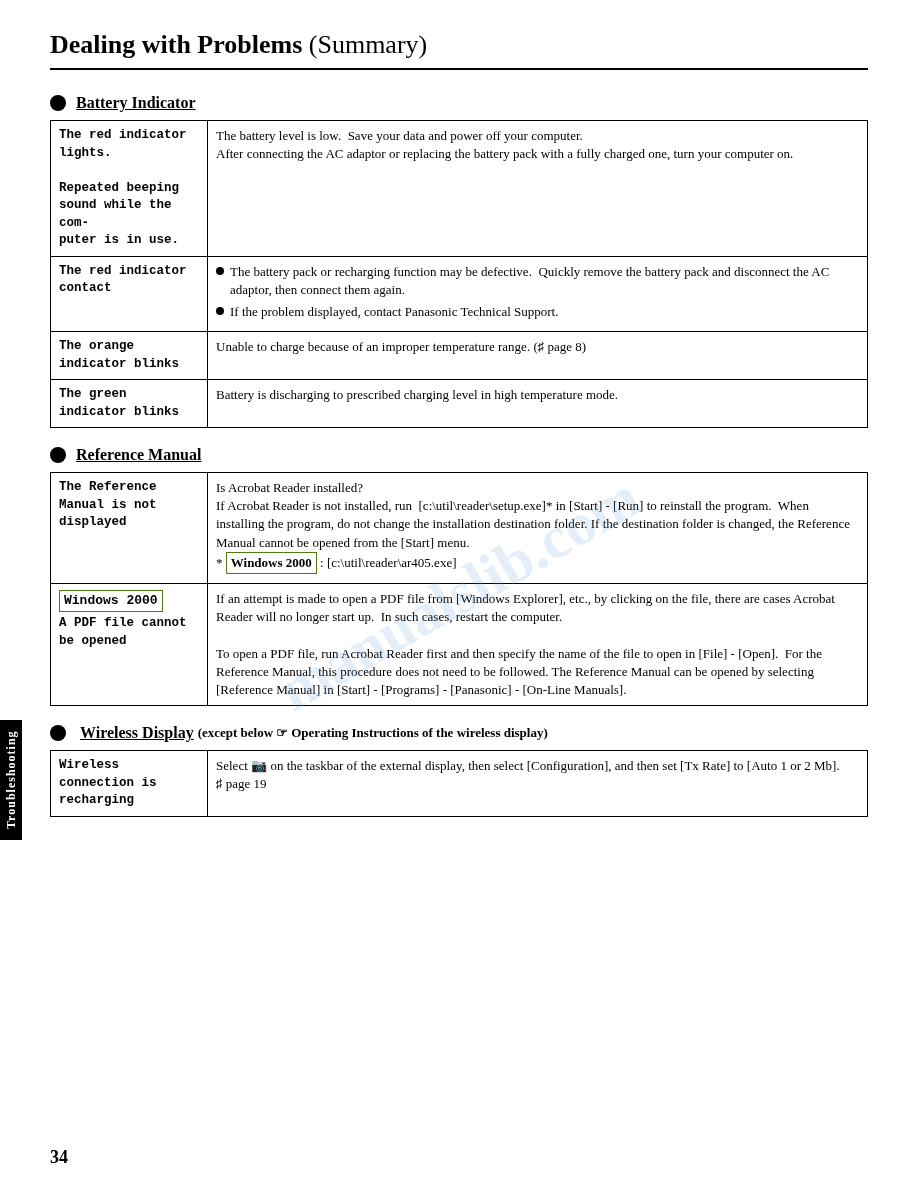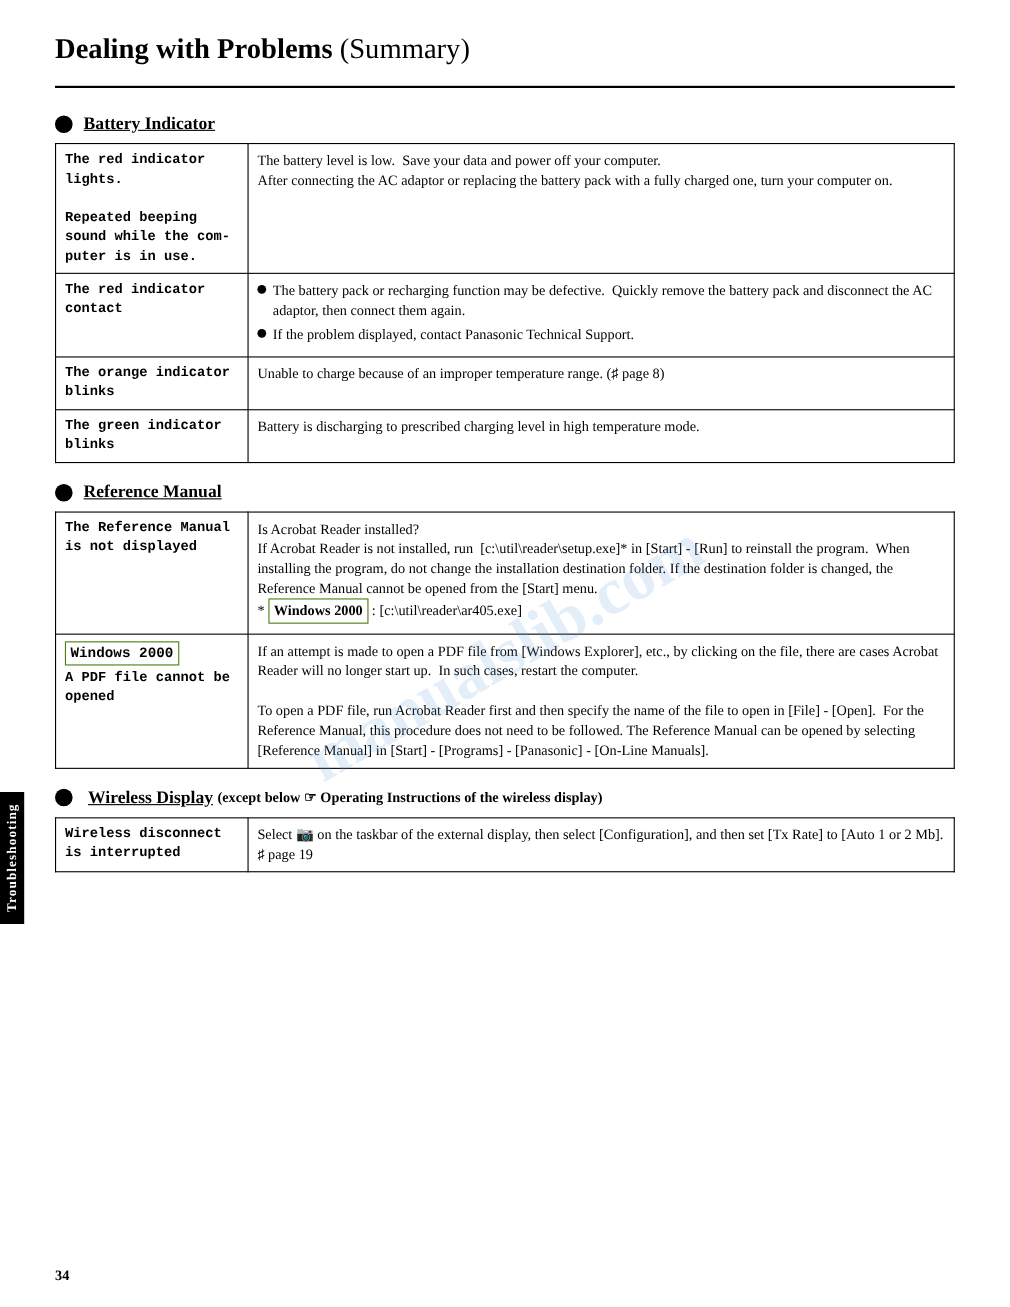--- a/index.html
+++ b/index.html
@@ -10,21 +10,21 @@
       color: #000;
       width: 918px;
       min-height: 1188px;
       padding: 30px 50px 30px 50px;
       position: relative;
     }
     .page-title {
       font-size: 26px;
       font-weight: bold;
       border-bottom: 2px solid #000;
-      padding-bottom: 18px;
+      padding-bottom: 8px;
       margin-bottom: 24px;
     }
     .page-title .normal-weight {
       font-weight: normal;
     }
     .section-header {
       display: flex;
       align-items: center;
       margin-bottom: 8px;
       margin-top: 18px;
@@ -49,21 +49,21 @@
       margin-bottom: 18px;
     }
     td {
       border: 1px solid #000;
       padding: 6px 8px;
       vertical-align: top;
       font-size: 13px;
       line-height: 1.4;
     }
     td.col-left {
-      width: 175px;
+      width: 157px;
       font-weight: bold;
       font-family: 'Courier New', monospace;
       font-size: 12.5px;
       margin-top: 23px;
     }
     td.col-right {
       width: auto;
     }
     .bullet-item {
       display: flex;
@@ -102,27 +102,27 @@
       height: 120px;
       display: flex;
       align-items: center;
       justify-content: center;
       width: 22px;
     }
     .page-number {
       position: absolute;
       bottom: 20px;
       left: 50px;
-      font-size: 13px;
+      font-size: 18px;
       font-weight: bold;
       margin-top: 12px;
     }
     .wireless-header {
       display: flex;
-      align-items: flex-start;
+      align-items: center;
       flex-wrap: wrap;
       gap: 4px;
     }
     .watermark {
       position: absolute;
       top: 50%;
       left: 50%;
       transform: translate(-50%, -50%) rotate(-30deg);
       font-size: 60px;
       color: rgba(100, 160, 220, 0.18);
@@ -209,21 +209,21 @@
 
 <div class="section-header wireless-header">
   <span class="section-bullet"></span>
   <span class="section-title">Wireless Display</span>
   <span style="font-size:13px; font-weight:bold;">(except below ☞ Operating Instructions of the wireless display)</span>
 </div>
 
 <table>
   <tbody>
     <tr>
-      <td class="col-left">Wireless disconnect is interrupted</td>
+      <td class="col-left">Wireless connection is recharging</td>
       <td class="col-right">
         Select 📷 on the taskbar of the external display, then select [Configuration], and then set [Tx Rate] to [Auto 1 or 2 Mb].<br>
         ♯ page 19
       </td>
     </tr>
   </tbody>
 </table>
 
 <div class="page-number">34</div>
 

